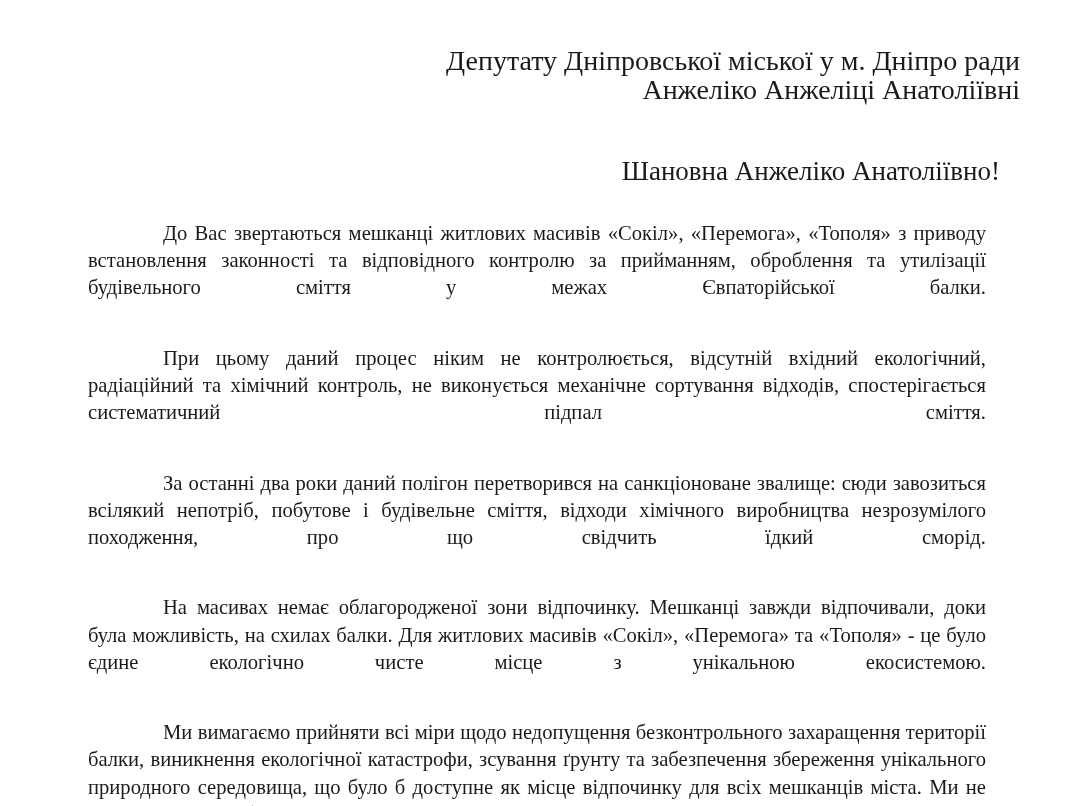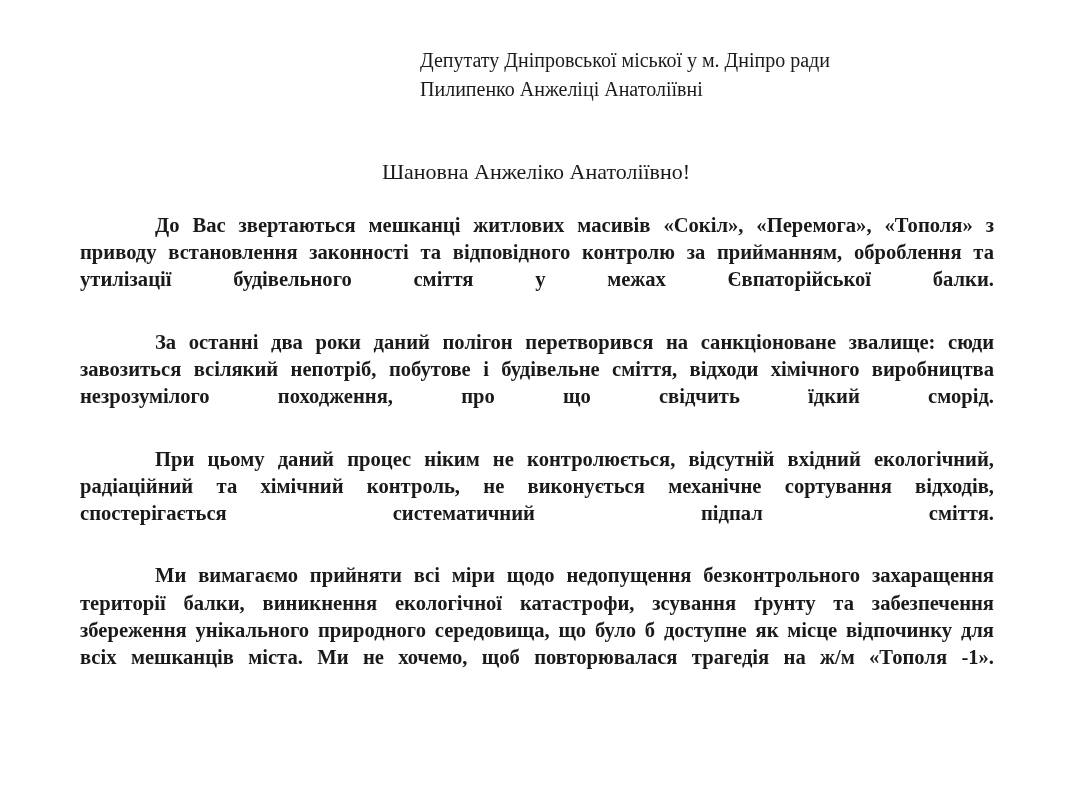--- a/index.html
+++ b/index.html
@@ -21,74 +21,74 @@
     height: 806px;
     background: #ffffff;
     box-sizing: border-box;
   }
   
   .addressee {
     position: absolute;
     left: 420px;
     top: 46px;
     width: 600px;
-    text-align: left;
-    font-size: 20px;
+    text-align: right;
+    font-size: 28px;
     line-height: 29px;
   }
   .addressee-line {
     display: block;
     white-space: nowrap;
   }
   
   .salutation {
     position: absolute;
     left: 72px;
     top: 157px;
     width: 928px;
-    text-align: center;
-    font-size: 22px;
+    text-align: right;
+    font-size: 27px;
     line-height: 29px;
   }
   
   .body-block {
     position: absolute;
     left: 72px;
     top: 204px;
     width: 930px;
     font-size: 20.6px;
     line-height: 27.2px;
     text-align: justify;
     text-justify: inter-word;
   }
   .body-block p {
-    margin: 8px;
+    margin: 16px;
     text-indent: 75px;
     text-align: justify;
-    font-weight: bold;
   }
   
   .body-block p:after {
     content: "";
     display: inline-block;
     width: 100%;
   }
 </style>
 </head>
 <body>
 
 <div class="page">
 
   <div class="addressee">
     <span class="addressee-line">Депутату Дніпровської міської у м. Дніпро ради</span>
-    <span class="addressee-line">Пилипенко Анжеліці Анатоліївні</span>
+    <span class="addressee-line">Анжеліко Анжеліці Анатоліївні</span>
   </div>
 
   <div class="salutation">Шановна Анжеліко Анатоліївно!</div>
 
   <div class="body-block">
     <p>До Вас звертаються мешканці житлових масивів «Сокіл», «Перемога», «Тополя» з приводу встановлення законності та відповідного контролю за прийманням, оброблення та утилізації будівельного сміття у межах Євпаторійської балки.</p>
+    <p>При цьому даний процес ніким не контролюється, відсутній вхідний екологічний, радіаційний та хімічний контроль, не виконується механічне сортування відходів, спостерігається систематичний підпал сміття.</p>
     <p>За останні два роки даний полігон перетворився на санкціоноване звалище: сюди завозиться всілякий непотріб, побутове і будівельне сміття, відходи хімічного виробництва незрозумілого походження, про що свідчить їдкий сморід.</p>
-    <p>При цьому даний процес ніким не контролюється, відсутній вхідний екологічний, радіаційний та хімічний контроль, не виконується механічне сортування відходів, спостерігається систематичний підпал сміття.</p>
+    <p>На масивах немає облагородженої зони відпочинку. Мешканці завжди відпочивали, доки була можливість, на схилах балки. Для житлових масивів «Сокіл», «Перемога» та «Тополя» - це було єдине екологічно чисте місце з унікальною екосистемою.</p>
     <p>Ми вимагаємо прийняти всі міри щодо недопущення безконтрольного захаращення території балки, виникнення екологічної катастрофи, зсування ґрунту та забезпечення збереження унікального природного середовища, що було б доступне як місце відпочинку для всіх мешканців міста. Ми не хочемо, щоб повторювалася трагедія на ж/м «Тополя -1».</p>
   </div>
 
 </div>
 
 </body></html>

